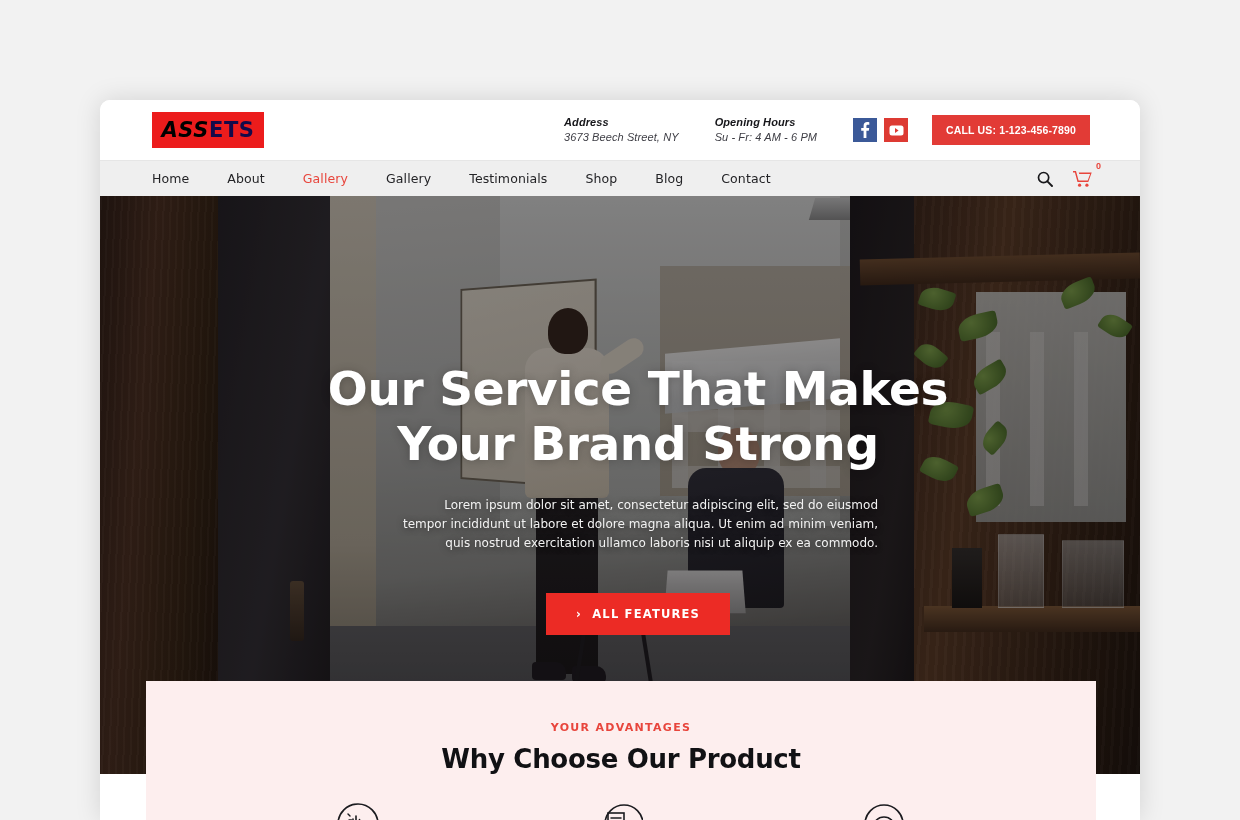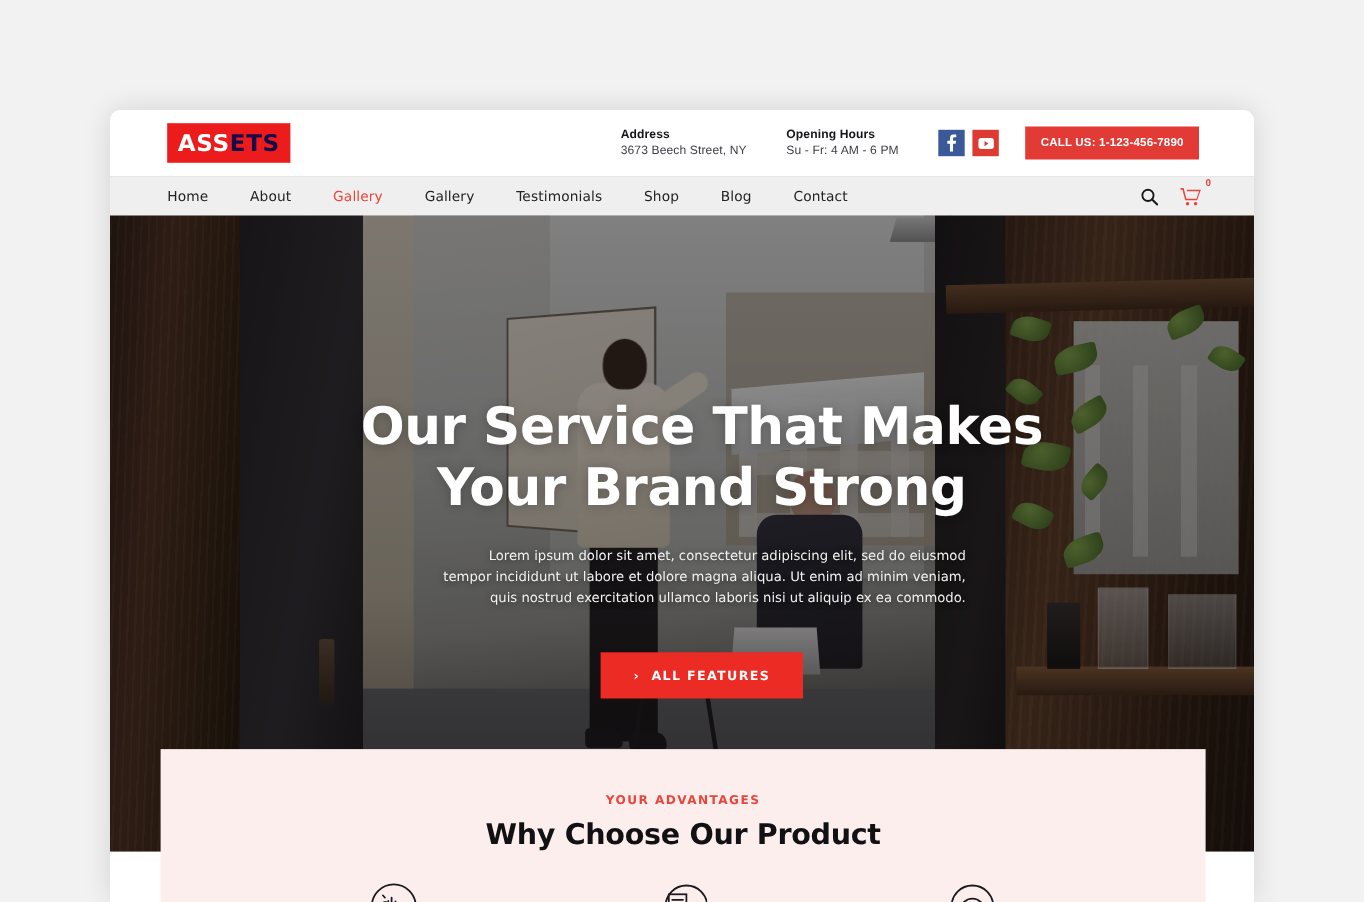--- a/index.html
+++ b/index.html
@@ -47,31 +47,31 @@
     align-items: center;
     justify-content: center;
     letter-spacing: 0.5px;
   }
   .logo-text {
     font-size: 21px;
     font-weight: bold;
     letter-spacing: 0.6px;
     font-family: "DejaVu Sans", sans-serif;
   }
-  .logo-a { color: #ffffff; }
+  .logo-a { color: #000000; font-style: italic; }
   .logo-b { color: #140a4a; }
 
   .topbar-right {
     margin-left: auto;
     display: flex;
     align-items: center;
     gap: 0;
   }
 
-  .info-block { margin-right: 36px; }
+  .info-block { margin-right: 36px; font-style: italic; }
   .info-block:last-of-type { margin-right: 30px; }
   .info-title {
     font-size: 11px;
     font-weight: bold;
     color: #16161a;
     line-height: 15px;
     letter-spacing: 0.1px;
   }
   .info-value {
     font-size: 11px;

